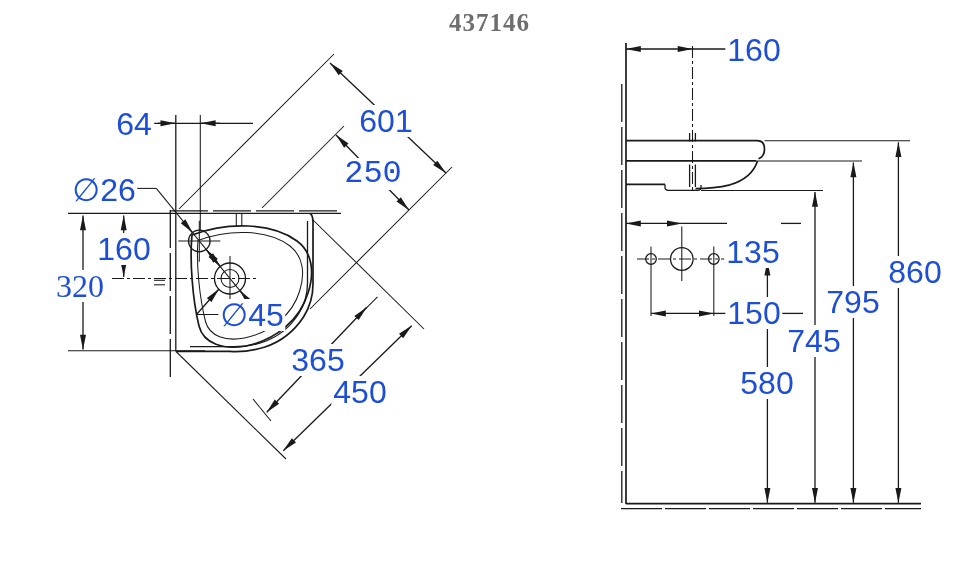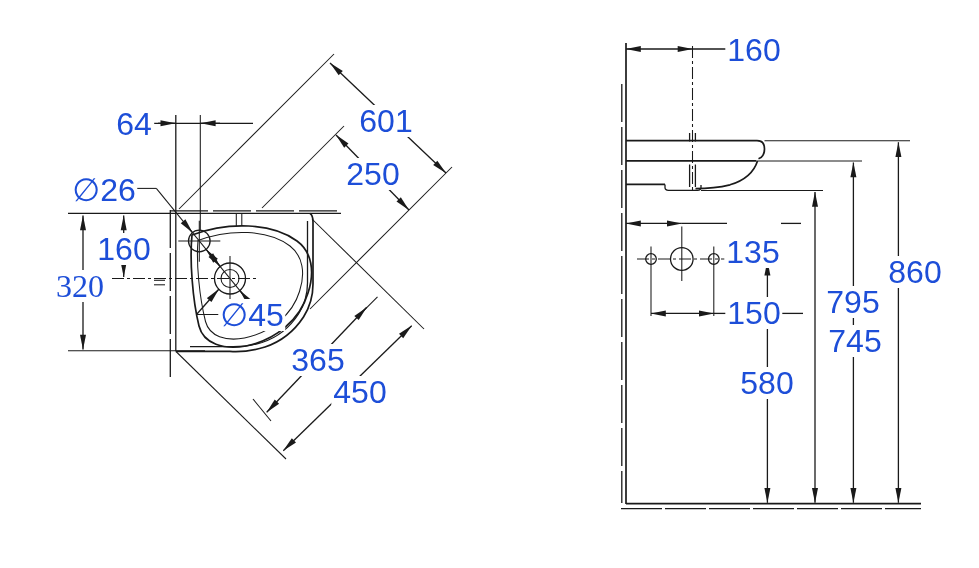--- a/index.html
+++ b/index.html
@@ -179,32 +179,33 @@
         <line class="thin" x1="701" y1="190.4" x2="823" y2="190.4"></line>
         <line class="dim" x1="815" y1="192" x2="815" y2="502.8" marker-start="url(#arr)" marker-end="url(#arr)"></line>
         <line class="thin" x1="756" y1="161" x2="862" y2="161"></line>
         <line class="dim" x1="853.4" y1="162.5" x2="853.4" y2="502.8" marker-start="url(#arr)" marker-end="url(#arr)"></line>
         <line class="thin" x1="764.5" y1="140.7" x2="910" y2="140.7"></line>
         <line class="dim" x1="898.4" y1="142.3" x2="898.4" y2="502.8" marker-start="url(#arr)" marker-end="url(#arr)"></line>
       </g>
     </g>
   </svg>
 
+  <div class="title-label">437146</div>
 
   <div class="dim-label" style="left:134px;top:124px;">64</div>
   <div class="dim-label" style="left:386px;top:121px;">601</div>
-  <div class="dim-label" style="left:373px;top:174px;">250</div>
+  <div class="dim-label" style="left:373px;top:174px;font-family:Liberation Mono, monospace;">250</div>
   <div class="dim-label" style="left:104px;top:190px;">∅26</div>
   <div class="dim-label" style="left:124px;top:249px;">160</div>
   <div class="dim-label" style="left:80px;top:286px;font-family:Liberation Serif, serif;">320</div>
   <div class="dim-label" style="left:252px;top:315px;">∅45</div>
   <div class="dim-label" style="left:318px;top:360px;">365</div>
   <div class="dim-label" style="left:360px;top:392px;">450</div>
 
   <div class="dim-label" style="left:754px;top:50px;">160</div>
   <div class="dim-label" style="left:753px;top:223px;margin-top:29px;">135</div>
   <div class="dim-label" style="left:754px;top:313px;">150</div>
   <div class="dim-label" style="left:767px;top:383px;">580</div>
-  <div class="dim-label" style="left:814px;top:341px;margin-left:41px;">745</div>
+  <div class="dim-label" style="left:814px;top:341px;">745</div>
   <div class="dim-label" style="left:853px;top:302px;">795</div>
   <div class="dim-label" style="left:899px;top:272px;margin-left:16px;">860</div>
 
 </div>
 
 </body></html>

